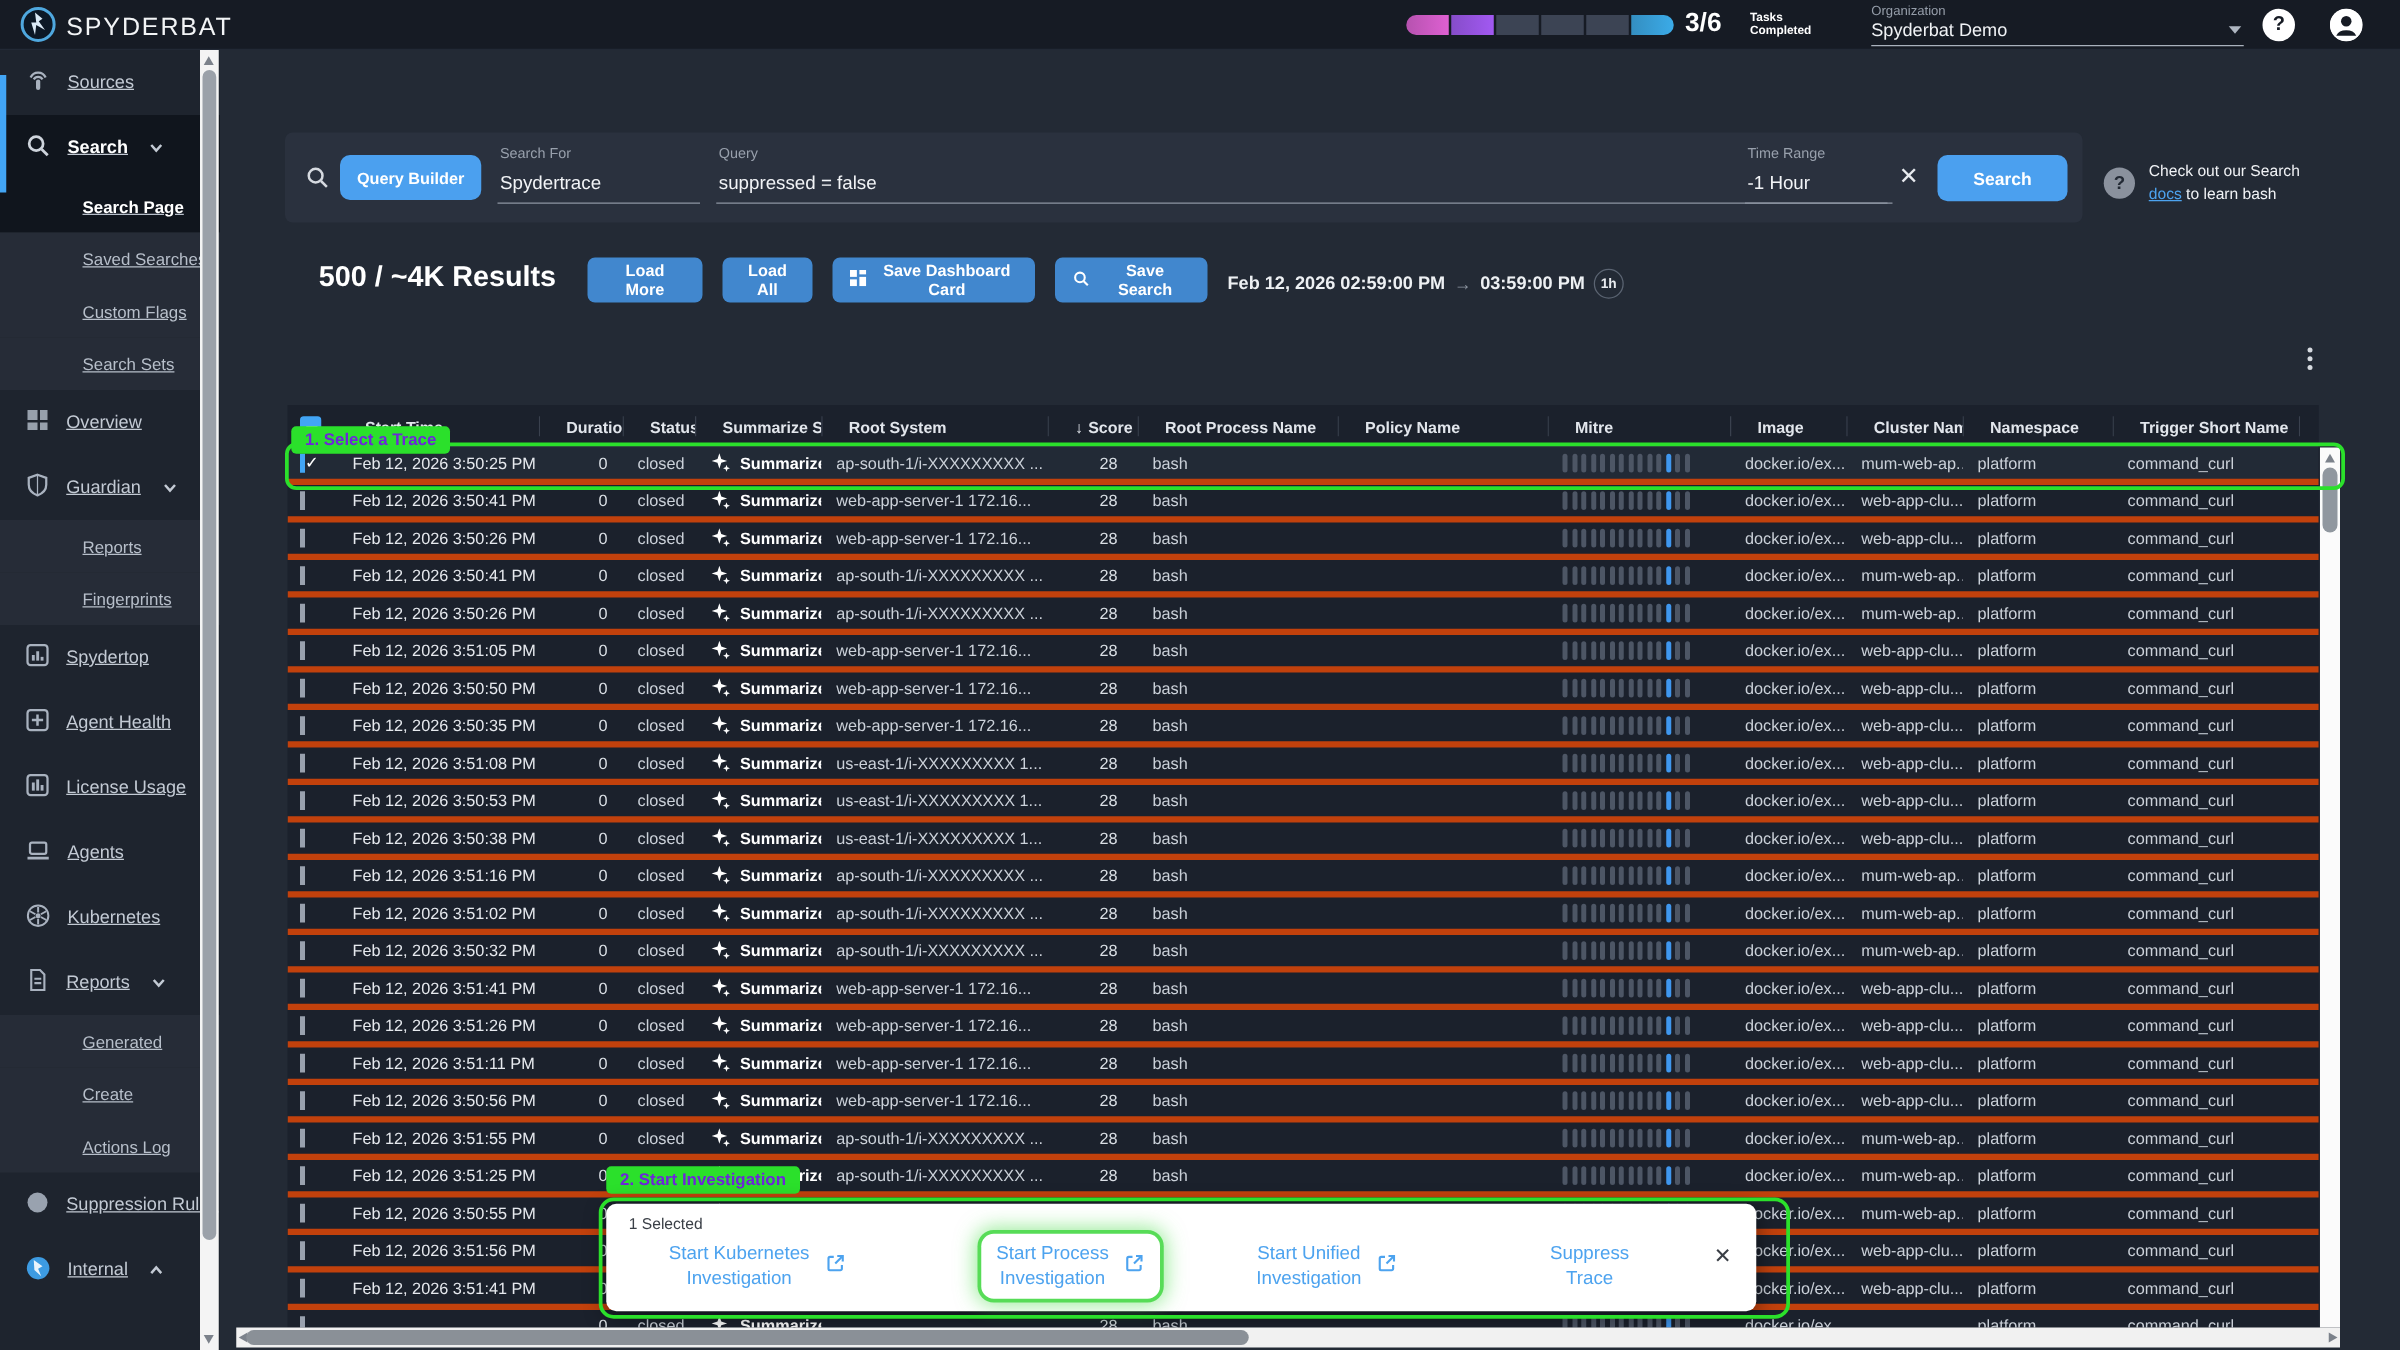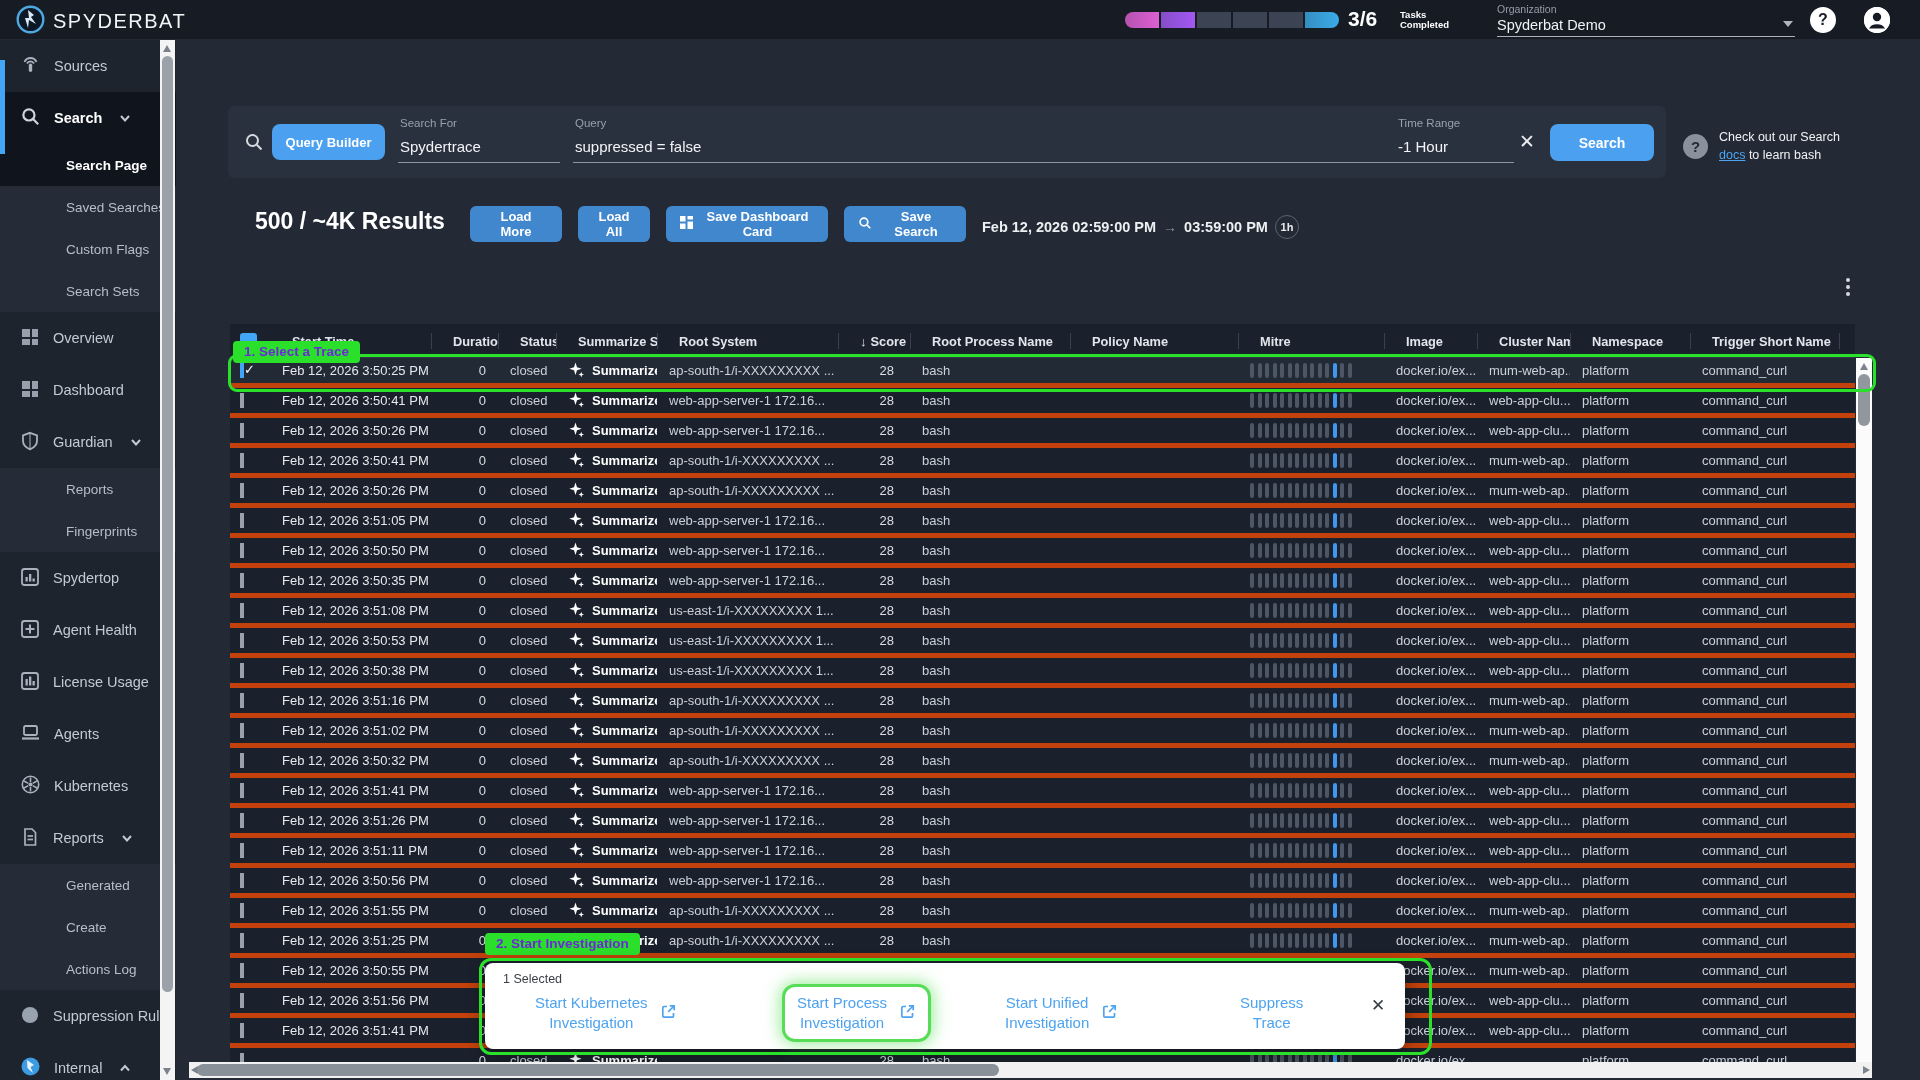--- a/index.html
+++ b/index.html
@@ -19,21 +19,21 @@
   #prog-tasks { position:absolute; left:1400px; top:10px; color:#fff; font-size:9.5px; font-weight:700; line-height:10px; }
   #org { position:absolute; left:1497px; top:3px; width:300px; }
   #org .lbl { color:#959DA9; font-size:10.5px; }
   #org .val { color:#F0F2F5; font-size:14.5px; margin-top:2px; }
   #org .rule { position:absolute; left:0; top:33px; width:298px; height:1px; background:#A9B1BC; }
   #org .caret { position:absolute; left:286px; top:18px; width:0; height:0; border-left:5px solid transparent; border-right:5px solid transparent; border-top:6px solid #AEB6C1; }
   .round-ic { position:absolute; top:7px; width:26px; height:26px; border-radius:50%; background:#fff; display:flex; align-items:center; justify-content:center; color:#161B24; font-weight:800; font-size:16px; }
 
   
   #sidebar { position:absolute; left:0; top:40px; width:176px; height:1040px; background:#1E242E; z-index:30; overflow:hidden; }
-  .side-item { position:relative; display:flex; align-items:center; height:52px; padding-left:20px; gap:13px; cursor:pointer; color:#C3CAD4; font-size:14.5px; white-space:nowrap; }
+  .side-item { position:relative; display:flex; align-items:center; height:52px; padding-left:20px; gap:13px; cursor:pointer; color:#C3CAD4; font-size:14.5px; white-space:nowrap;text-decoration:underline; }
   .side-sub { height:42px; padding-left:66px; font-size:13.5px; color:#B7BFCA; gap:8px; }
   .grp { background:#262C37; }
   .activeblk { background:#10151D; }
   .side-item .lab.sel { color:#FFFFFF; font-weight:700; }
   .side-item .lab.hd { font-weight:700; color:#FFFFFF; }
   .side-item svg { flex:0 0 auto; }
   #side-bluebar { position:absolute; left:0; top:60px; width:5px; height:94px; background:#42A5F5; z-index:31; }
   .chev { margin-left:2px; display:flex; }
 
   
@@ -188,29 +188,20 @@
         <span class="lab">Search Sets</span>
       </div>
       <div class="side-item">
         <span><svg width="20" height="20" viewBox="0 0 20 20" fill="#97A0AC">
             <rect x="2" y="2" width="8" height="8"></rect>
             <rect x="12" y="2" width="6" height="8"></rect>
             <rect x="2" y="12" width="8" height="6"></rect>
             <rect x="12" y="12" width="6" height="6"></rect>
           </svg></span>
         <span class="lab">Overview</span>
-      </div>
-      <div class="side-item">
-        <span><svg width="20" height="20" viewBox="0 0 20 20" fill="#97A0AC">
-            <rect x="2" y="2" width="8" height="8"></rect>
-            <rect x="12" y="2" width="6" height="8"></rect>
-            <rect x="2" y="12" width="8" height="6"></rect>
-            <rect x="12" y="12" width="6" height="6"></rect>
-          </svg></span>
-        <span class="lab">Dashboard</span>
       </div>
       <div class="side-item">
         <span><svg width="20" height="20" viewBox="0 0 20 20" fill="none" stroke="#A9B2BF" stroke-width="1.8">
             <path d="M10 1.8 L17 4.3 V9.8 C17 14.2 14 16.8 10 18.3 C6 16.8 3 14.2 3 9.8 V4.3 Z"></path>
             <path d="M10 1.8 V18.3" stroke-width="1"></path>
           </svg></span>
         <span class="lab">Guardian</span>
         <span class="chev">
           <svg width="16" height="16" viewBox="0 0 16 16" fill="none" stroke="#C3CAD4" stroke-width="2">
             <polyline points="4,6 8,10.5 12,6"></polyline>

